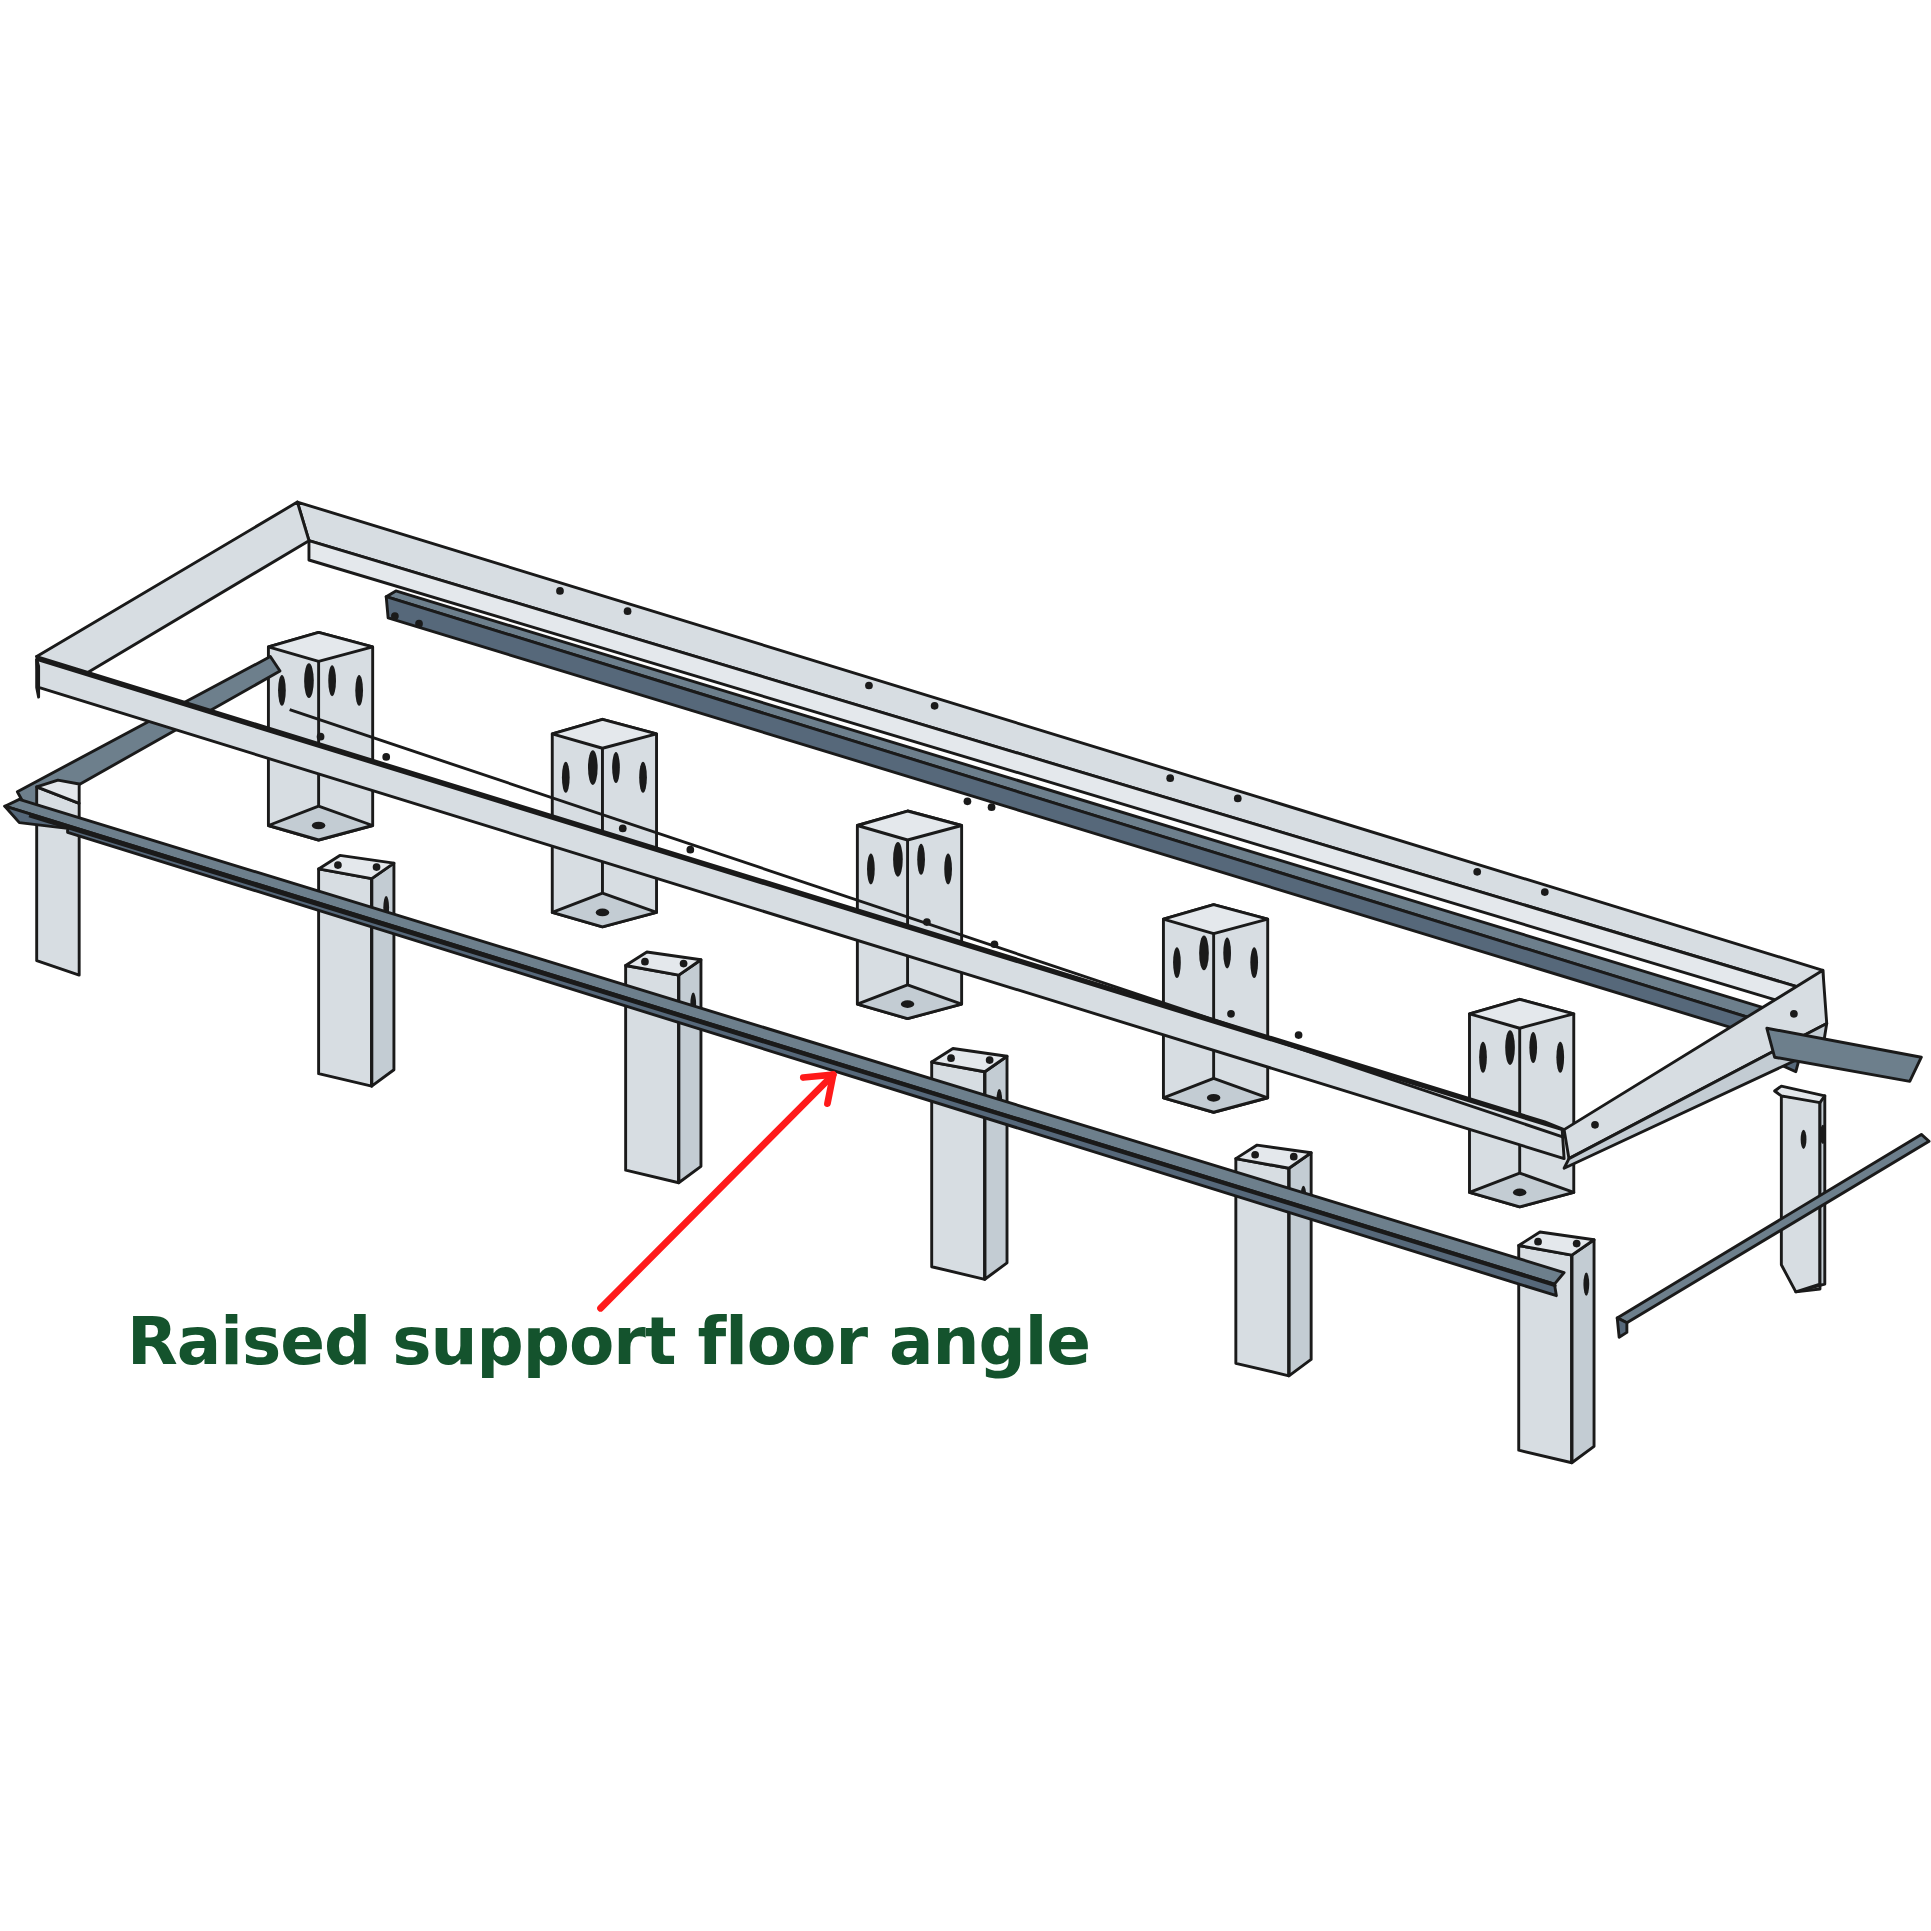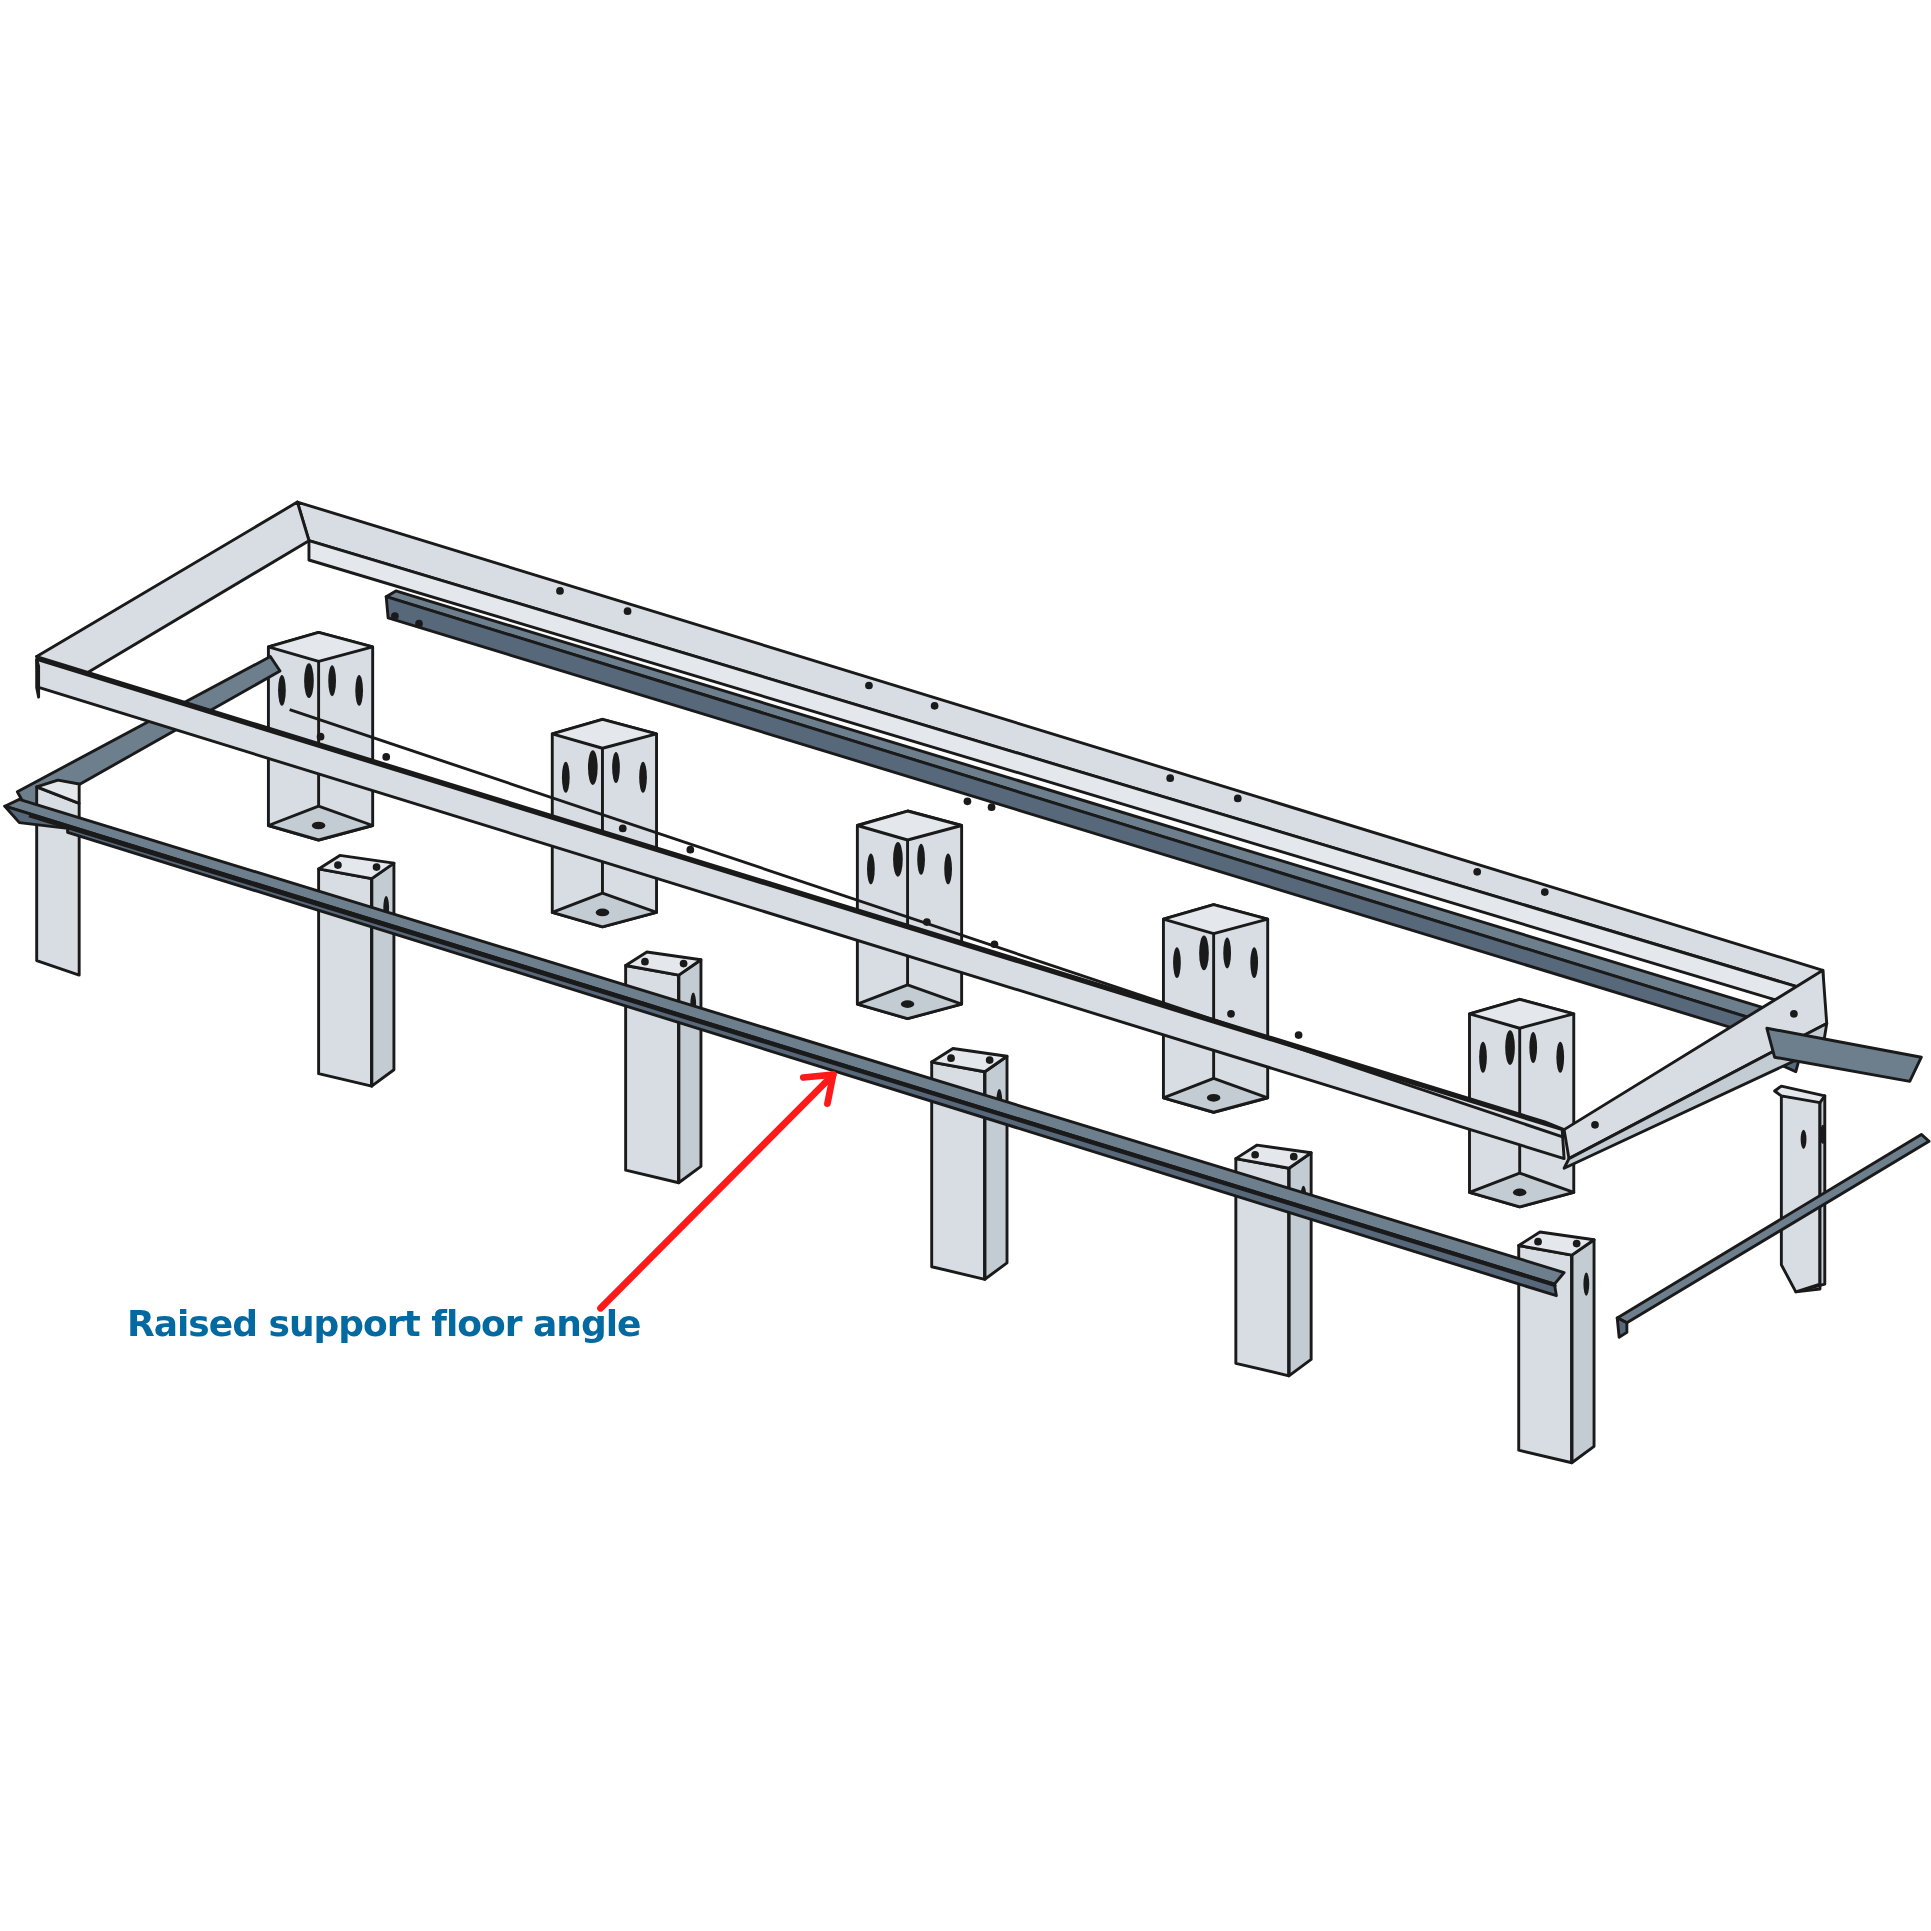--- a/index.html
+++ b/index.html
@@ -9,21 +9,21 @@
     .lt2 { fill: #c3ccd3; stroke: #1a1a1a; stroke-width: 3; stroke-linejoin: round; }
     .lt3 { fill: #e4e8ec; stroke: #1a1a1a; stroke-width: 3; stroke-linejoin: round; }
     .dk { fill: #6d7f8c; stroke: #1a1a1a; stroke-width: 3; stroke-linejoin: round; }
     .dk2 { fill: #56687a; stroke: #1a1a1a; stroke-width: 3; stroke-linejoin: round; }
     .ln { stroke: #1a1a1a; stroke-width: 3; fill: none; }
     .hole { fill: #1a1a1a; }
     .arrow { stroke: #ff1a1a; stroke-width: 7; fill: none; stroke-linecap: round; stroke-linejoin: round; }
     #label {
       position: absolute; left: 127px; top: 1303px;
       font-family: "DejaVu Sans", sans-serif; font-weight: 900;
-      font-size: 36px; color: #0369a1; letter-spacing: -1px;
+      font-size: 66px; color: #14532d; letter-spacing: -1px;
       white-space: nowrap;
     }
   </style>
 </head>
 <body>
 
 <svg id="diagram" viewBox="0 0 2000 2000" xmlns="http://www.w3.org/2000/svg">
   <defs>
 
     <g id="rearleg">

